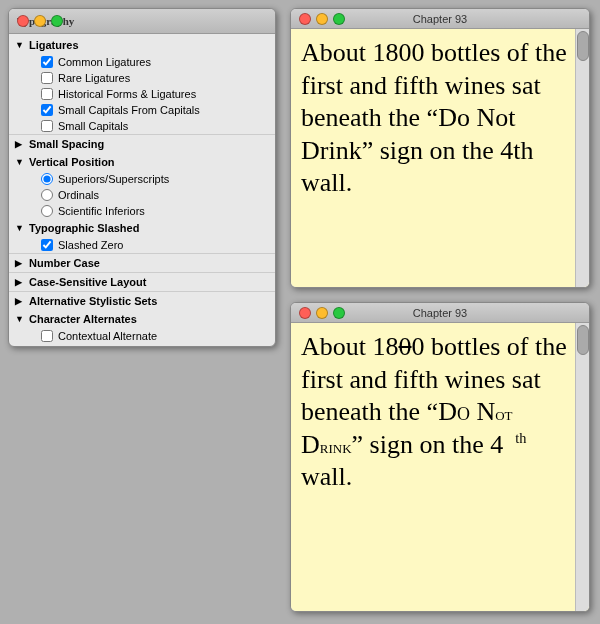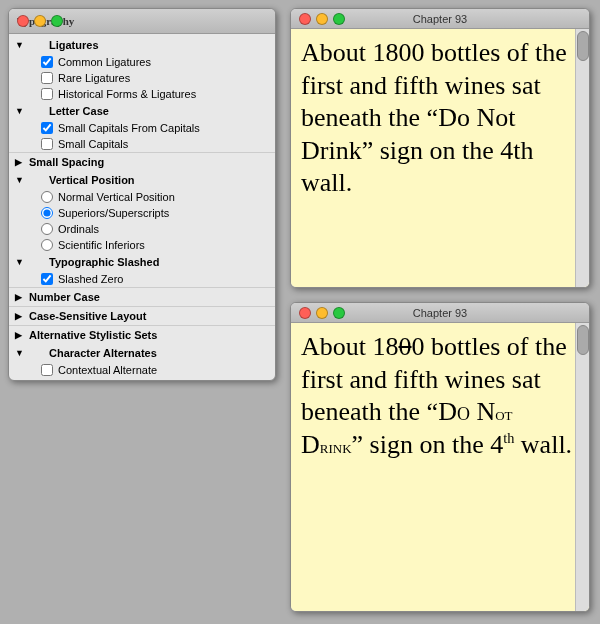--- a/index.html
+++ b/index.html
@@ -67,21 +67,20 @@
     }
 
     .section-header {
       display: flex;
       align-items: center;
       padding: 3px 6px;
       cursor: pointer;
       font-size: 11px;
       font-weight: bold;
       color: #000;
-      gap: 20px;
     }
 
     .section-header .arrow {
       width: 10px;
       height: 10px;
       margin-right: 4px;
       display: inline-block;
       font-size: 9px;
     }
     .section-expanded .arrow::before { content: '▼'; }
@@ -202,20 +201,21 @@
       height: 30px;
       background: #aaa;
       border-radius: 6px;
       margin: 2px auto;
       border: 1px solid #888;
     }
 
     sup {
       font-size: 55%;
       vertical-align: super;
+      margin-left: 12px;
     }
   </style>
 </head>
 <body>
 
 <div class="typography-panel">
   <div class="panel-titlebar">
     <div class="titlebar-buttons">
       <span class="tb-btn tb-close"></span>
       <span class="tb-btn tb-min"></span>
@@ -235,45 +235,37 @@
     </div>
     <div class="section-item">
       <input type="checkbox" style="">
       <span>Rare Ligatures</span>
     </div>
     <div class="section-item">
       <input type="checkbox" style="">
       <span>Historical Forms &amp; Ligatures</span>
     </div>
 
-    <div class="section-header section-expanded">
-      <span class="arrow"></span>
-      <span>Letter Case</span>
-    </div>
     <div class="section-item">
       <input type="checkbox" checked="" style="">
       <span>Small Capitals From Capitals</span>
     </div>
     <div class="section-item">
       <input type="checkbox" style="">
       <span>Small Capitals</span>
     </div>
 
     <div class="collapsed-section">
       <span class="arrow" style="font-size:9px;">▶</span>
       <span>Small Spacing</span>
     </div>
 
     <div class="section-header section-expanded">
       <span class="arrow"></span>
       <span>Vertical Position</span>
-    </div>
-    <div class="section-item">
-      <input type="radio" name="vpos" style="">
-      <span>Normal Vertical Position</span>
     </div>
     <div class="section-item">
       <input type="radio" name="vpos" checked="" style="">
       <span>Superiors/Superscripts</span>
     </div>
     <div class="section-item">
       <input type="radio" name="vpos" style="">
       <span>Ordinals</span>
     </div>
     <div class="section-item">

